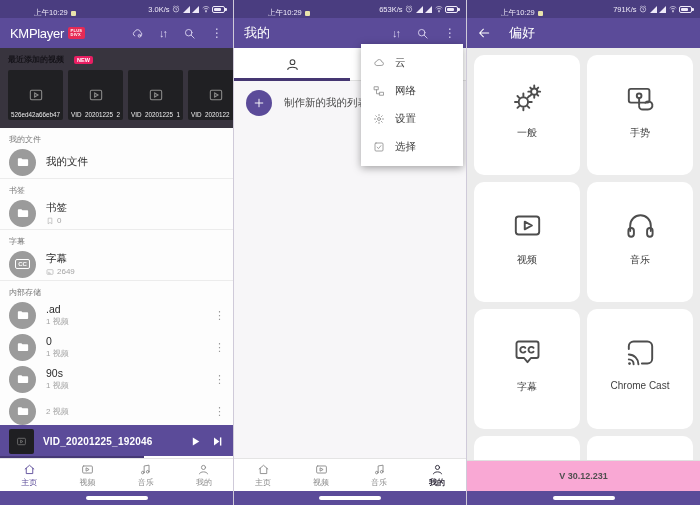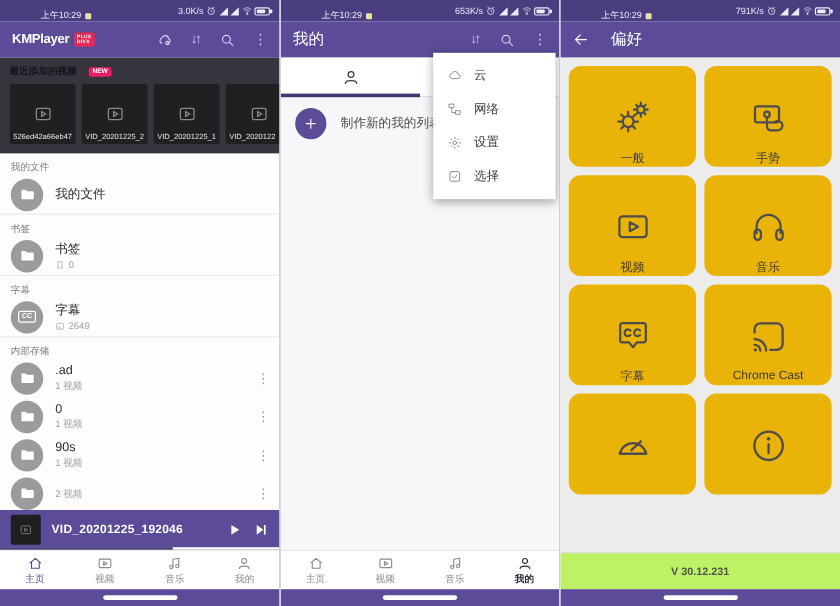--- a/index.html
+++ b/index.html
@@ -17,21 +17,21 @@
   .sb-dot { width:5px; height:5px; background:#e9e3ab; border-radius:1px; display:inline-block; }
   .sb-right { display:flex; align-items:center; gap:2.5px;text-align:right; }
   .sb-right svg { width:8px; height:8px; stroke:#efeaf8; fill:none; stroke-width:2; }
   .sig { width:0; height:0; border-style:solid; border-width:0 0 7px 7px; border-color:transparent transparent #efeaf8 transparent; }
   .battery { width:13px; height:7px; border:1px solid #efeaf8; border-radius:2px; position:relative; }
   .battery-fill { position:absolute; left:1px; top:1px; bottom:1px; width:65%; background:#efeaf8; border-radius:1px; }
   .battery:after { content:""; position:absolute; right:-3px; top:1.5px; width:2px; height:3px; background:#efeaf8; border-radius:0 1px 1px 0; }
 
   
   .appbar { height:30px; background:#5b4b99; display:flex; align-items:center; padding:0 10px; color:#fff; flex-shrink:0; }
-  .logo { font-size:11px; font-weight:bold; letter-spacing:-.3px; }
+  .logo { font-size:13px; font-weight:normal; letter-spacing:-.3px; }
   .logo-badge { margin-left:4px; background:#e62a55; border-radius:2px; padding:1.5px 2.5px; display:flex; flex-direction:column; line-height:1.05; }
   .logo-badge span { font-size:4px; font-weight:bold; color:#fff; letter-spacing:.3px; }
   .ab-title { font-size:13px; font-weight:500; }
   .ab-icons { margin-left:auto; display:flex; align-items:center; gap:15px; color:#d9d2ef; }
   .ab-icon { display:flex; align-items:center; justify-content:center; cursor:pointer; }
   .ab-icon svg { width:13px; height:13px; stroke:#d9d2ef; fill:none; stroke-width:1.7; stroke-linecap:round; stroke-linejoin:round; }
   .sort-glyph { font-size:11px; letter-spacing:-2px; padding-right:2px; }
   .dots-glyph { font-size:12px; line-height:1; }
   .back-btn { display:flex; align-items:center; margin-right:18px; }
   .back-btn svg { width:14px; height:14px; stroke:#fff; fill:none; stroke-width:1.8; stroke-linecap:round; }
@@ -92,24 +92,24 @@
   .plus-btn { width:26px; height:26px; border-radius:50%; background:#5b4b99; display:flex; align-items:center; justify-content:center; cursor:pointer; flex-shrink:0; }
   .plus-btn svg { width:14px; height:14px; stroke:#fff; stroke-width:1.6; fill:none; stroke-linecap:round; }
   .create-label { font-size:10.5px; color:#4a4a4a; }
   .dropdown { position:absolute; top:44px; right:3px; width:102px; background:#fff; box-shadow:0 2px 8px rgba(0,0,0,.35); padding:5px 0; z-index:9; }
   .menu-item { display:flex; align-items:center; gap:10px; height:28px; padding:0 12px; font-size:10.5px; color:#3c3c3c; cursor:pointer; }
   .menu-item svg { width:12px; height:12px; stroke:#8a8a8a; fill:none; stroke-width:1.6; stroke-linecap:round; stroke-linejoin:round; flex-shrink:0; }
 
   
   .grid-wrap { flex:1; background:#ececec; padding:7px; overflow:hidden; }
   .grid { display:grid; grid-template-columns:1fr 1fr; gap:7px; }
-  .card { background:#eab308; border-radius:10px; height:84px; display:flex; flex-direction:column; align-items:center; padding-top:27px; gap:11px; cursor:pointer; }
+  .card { background:#ffffff; border-radius:10px; height:120px; display:flex; flex-direction:column; align-items:center; padding-top:27px; gap:11px; cursor:pointer; }
   .card svg { width:33px; height:33px; stroke:#4d4d4d; fill:none; stroke-width:1.4; stroke-linecap:round; stroke-linejoin:round; }
   .card-label { font-size:10px; color:#3f3f3f; }
-  .version-bar { height:31px; background:#bef264; border-top:1px solid #e0e0e0; display:flex; align-items:center; justify-content:center;
+  .version-bar { height:31px; background:#f9a8d4; border-top:1px solid #e0e0e0; display:flex; align-items:center; justify-content:center;
                  font-size:9px; font-weight:bold; color:#4f4f4f; flex-shrink:0; }
 </style>
 </head>
 <body>
 
 <div class="screen" id="s1">
   <div class="statusbar">
     <span class="sb-left">
       <span>上午10:29</span>
       <span class="sb-dot"></span>

